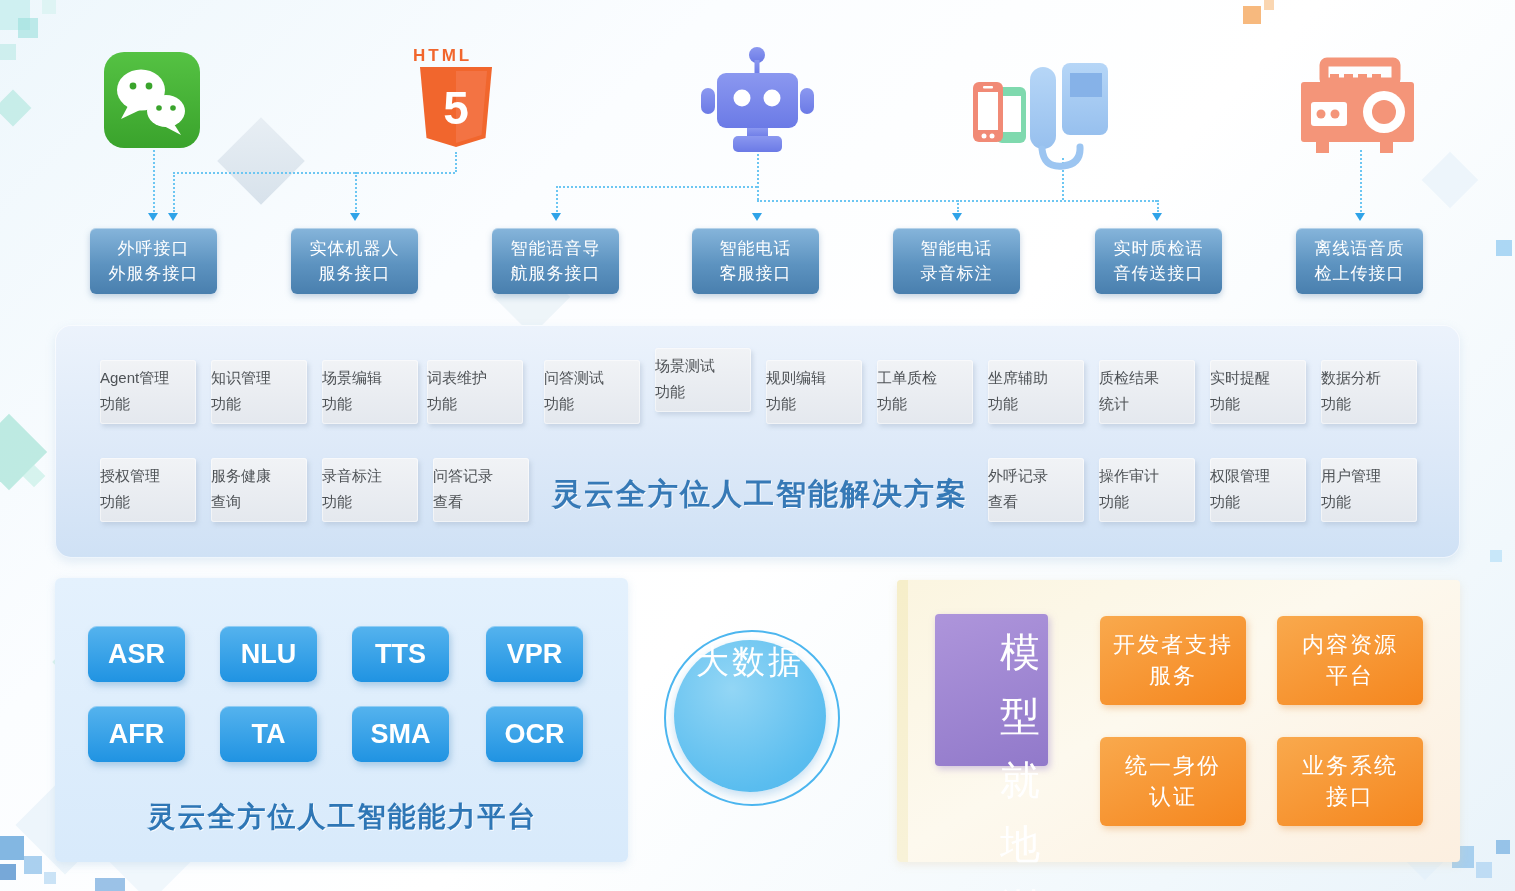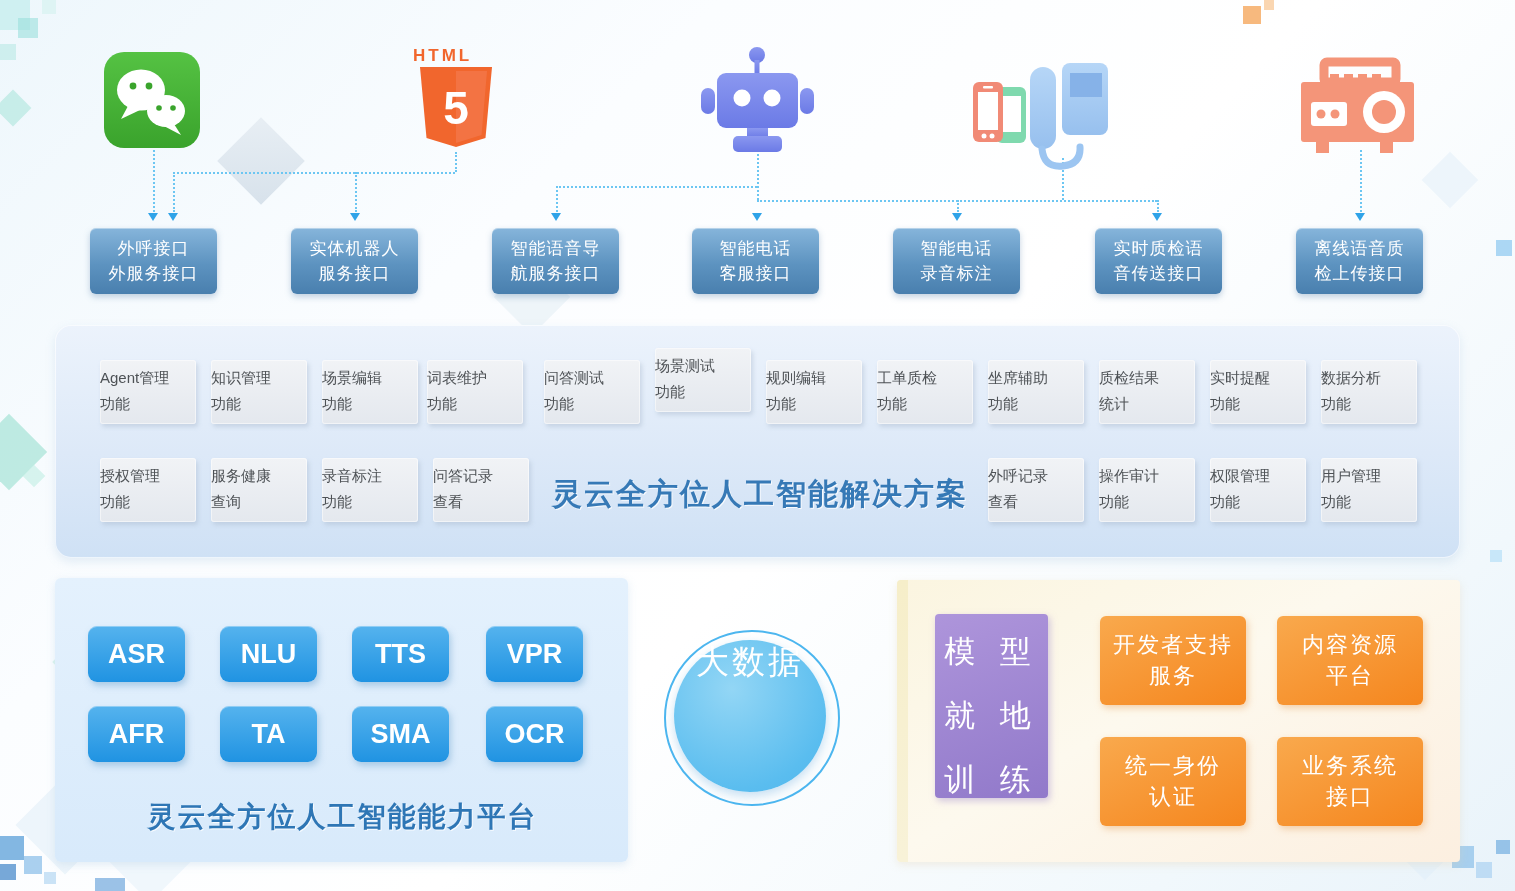--- a/index.html
+++ b/index.html
@@ -59,24 +59,24 @@
     color:#fff;font-size:33px;letter-spacing:3px;
     box-shadow:0 4px 10px rgba(120,180,225,.4);
   }
   .panel-train{
     position:absolute;left:897px;top:580px;width:563px;height:282px;border-radius:4px;
     background:linear-gradient(150deg,#fbf5e0 0%,#fdf9ee 45%,#fcefe0 100%);
     box-shadow:0 3px 8px rgba(225,205,170,.3);
   }
   .train-strip{position:absolute;left:897px;top:580px;width:11px;height:282px;border-radius:4px 0 0 4px;background:linear-gradient(180deg,#f6eec9,#f8f2d8);}
   .purple-box{
-    position:absolute;left:935px;top:614px;width:113px;height:184px;border-radius:4px;
+    position:absolute;left:935px;top:614px;width:113px;height:152px;border-radius:4px;
     background:linear-gradient(160deg,#ae95db 0%,#9179ca 100%);
     box-shadow:2px 3px 7px rgba(175,155,210,.55);
-    color:#fff;font-size:31px;line-height:64px;letter-spacing:8px;text-align:center;padding-top:6px;box-sizing:border-box;
+    color:#fff;font-size:40px;line-height:64px;letter-spacing:8px;text-align:right;padding-top:6px;box-sizing:border-box;
   }
   .obox{
     position:absolute;width:146px;height:89px;border-radius:6px;
     background:linear-gradient(155deg,#f9a94d 0%,#f5861e 100%);
     box-shadow:2px 3px 7px rgba(235,175,115,.55);
     color:#fff;font-size:22px;line-height:31px;letter-spacing:2px;text-align:center;padding-top:13px;box-sizing:border-box;
   }
   .html-word{position:absolute;left:413px;top:46px;width:84px;font-size:17px;font-weight:800;color:#f1662d;letter-spacing:3px;}
   .line2{display:block;}
 </style>

